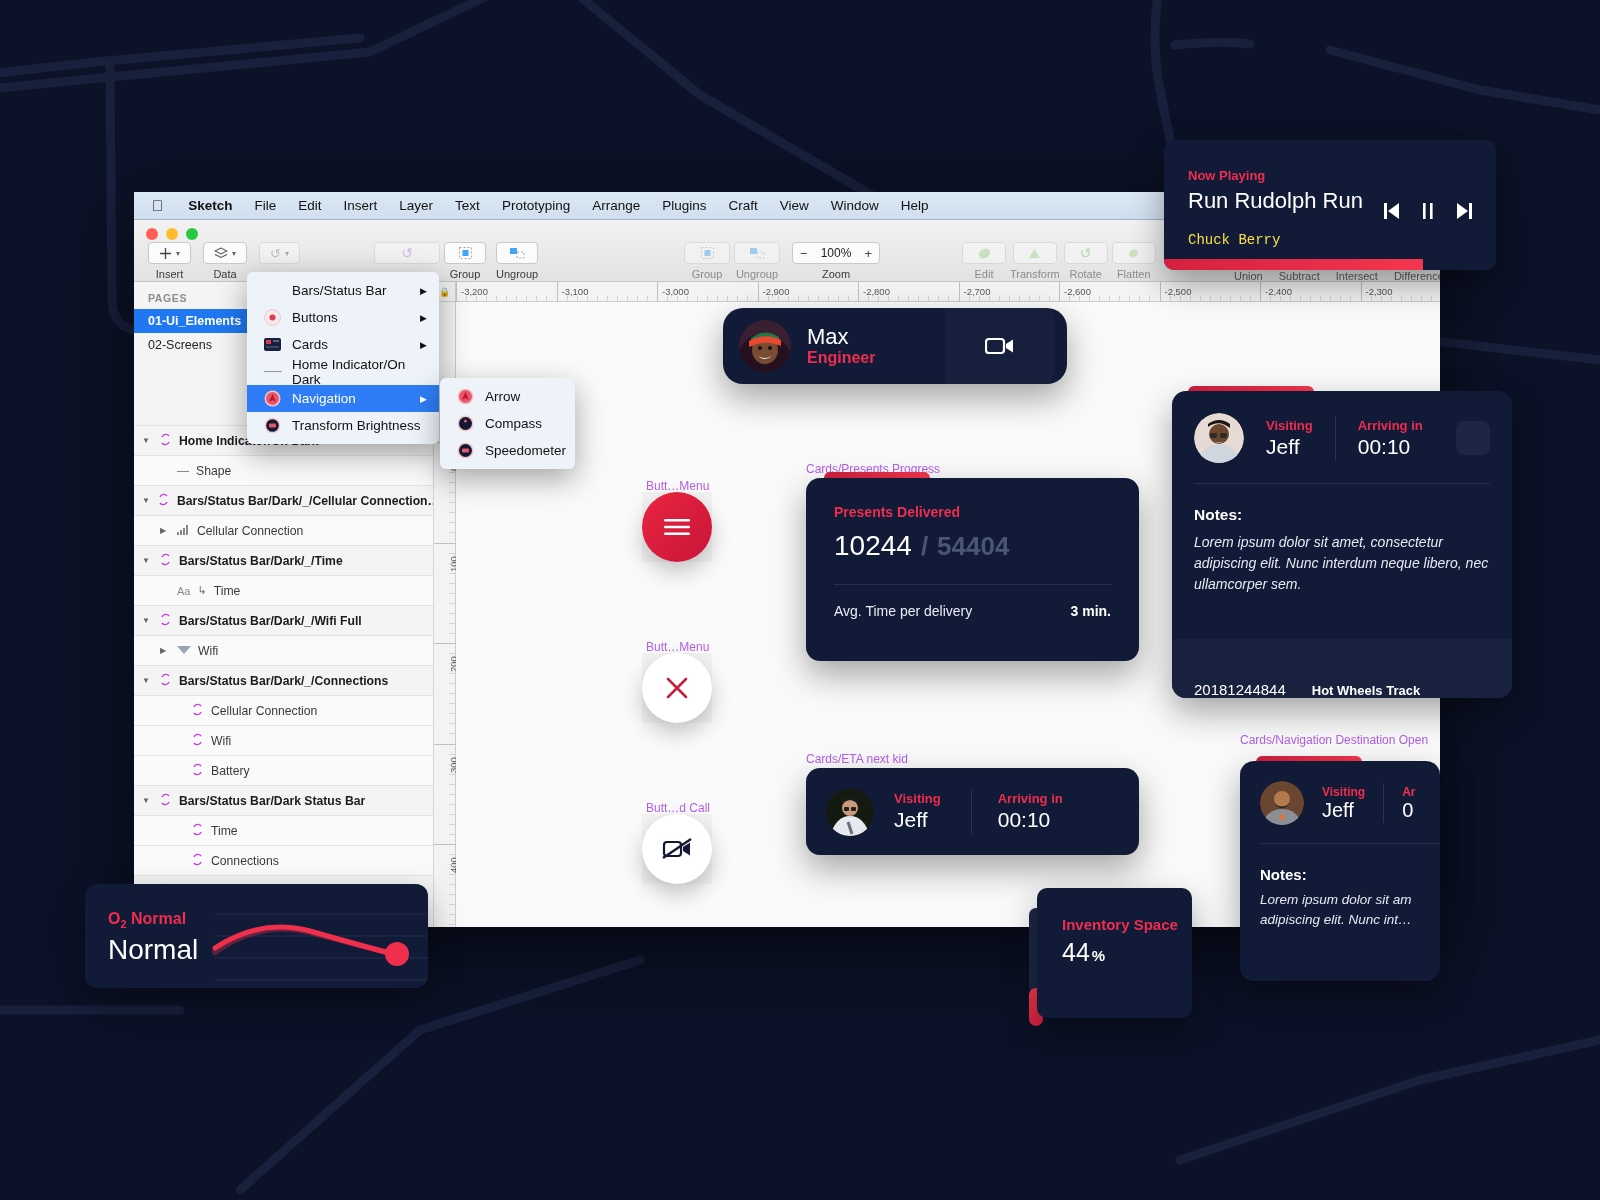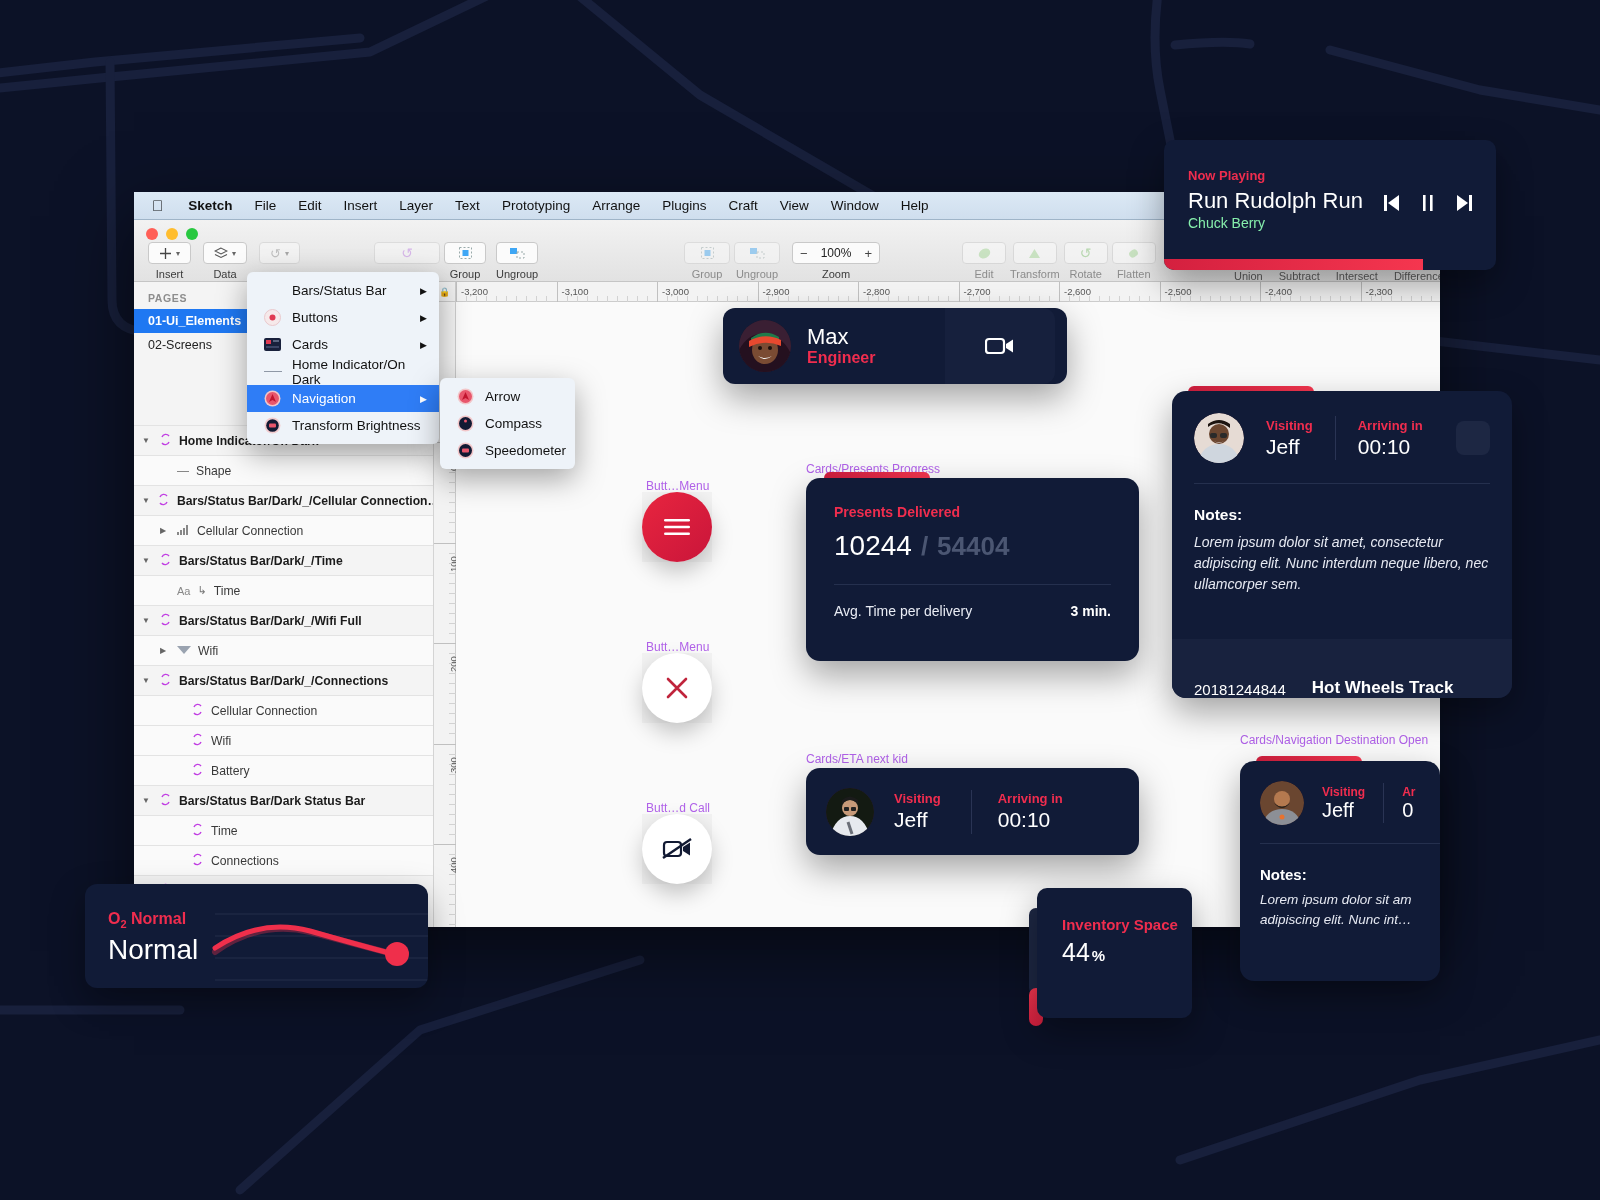--- a/index.html
+++ b/index.html
@@ -603,21 +603,21 @@
           <div class="rvtick minor" style="top: 592px;"></div>
           <div class="rvtick minor" style="top: 602px;"></div>
           <div class="rvtick minor" style="top: 612px;"></div>
           <div class="rvtick minor" style="top: 622px;"></div>
         </div>
       <div class="cboard"></div>
     </div>
   </div>
 </div>
 
-<div class="card" style="left:723px;top:308px;width:344px;height:76px;border-radius:12px;z-index:20;display:flex;align-items:center;padding:0 12px 0 16px;">
+<div class="card" style="left:723px;top:308px;width:344px;height:76px;border-radius:20px;z-index:20;display:flex;align-items:center;padding:0 12px 0 16px;">
   <div class="avatar" style="width:52px;height:52px;">
     <svg width="52" height="52" viewBox="0 0 52 52">
       <circle cx="26" cy="26" r="26" fill="#3a1f33"></circle>
       <path d="M0 30 Q10 12 26 14 Q44 16 52 34 L52 52 L0 52Z" fill="#24101f"></path>
       <ellipse cx="26" cy="30" rx="13" ry="14" fill="#7a4b33"></ellipse>
       <path d="M12 18 Q26 8 40 17 L40 22 Q26 14 12 23Z" fill="#1f7a4a"></path>
       <path d="M10 21 Q26 12 42 20 L42 26 Q26 19 10 27Z" fill="#e8492f"></path>
       <circle cx="21" cy="28" r="2" fill="#1a0f0c"></circle>
         <circle cx="31" cy="28" r="2" fill="#1a0f0c"></circle>
       <path d="M19 36 Q26 42 33 36 Q26 40 19 36Z" fill="#f4f4f4"></path>
@@ -772,31 +772,31 @@
       </div>
       <div style="margin-left:auto;width:34px;height:34px;border-radius:8px;background:#1d2743;"></div>
     </div>
     <div style="margin:20px 22px 0;border-top:1px solid #25304e;"></div>
     <div style="padding:22px 22px 0;">
       <div style="font-size:15.5px;font-weight:bold;">Notes:</div>
       <div style="margin-top:8px;font-size:14px;font-style:italic;line-height:1.5;color:#e6e9f2;">Lorem ipsum dolor sit amet, consectetur adipiscing elit. Nunc interdum neque libero, nec ullamcorper sem.</div>
     </div>
     <div style="position:absolute;left:0;right:0;bottom:0;height:59px;background:#18223e;display:flex;align-items:flex-end;padding:0 22px;">
       <span style="font-size:15px;">20181244844</span>
-      <span style="margin-left:26px;font-size:17px;font-weight:bold;">Hot Wheels Track</span>
+      <span style="margin-left:26px;font-size:13px;font-weight:bold;">Hot Wheels Track</span>
     </div>
   </div>
 </div>
 
 <div class="card" style="left:1164px;top:140px;width:332px;height:130px;border-radius:10px;z-index:30;overflow:hidden;padding:28px 24px 0;">
   <div class="kicker" style="font-size:13px;">Now Playing</div>
   <div style="display:flex;align-items:center;margin-top:5px;">
     <div>
       <div class="bigval" style="font-size:22px;">Run Rudolph Run</div>
-      <div style="font-size:14px;margin-top:1px;color:#86efac;">Chuck Berry</div>
+      <div style="font-size:14px;margin-top:18px;color:#fde047;font-family:Liberation Mono, monospace;">Chuck Berry</div>
     </div>
     <div style="margin-left:auto;display:flex;align-items:center;gap:22px;margin-bottom:14px;">
       <svg width="16" height="18" viewBox="0 0 16 18">
         <rect x="0" y="1" width="3" height="16" fill="#fff"></rect>
           <path d="M15 1 L15 17 L4 9Z" fill="#fff"></path>
       </svg>
       <svg width="12" height="18" viewBox="0 0 12 18">
         <rect x="1" y="1" width="2.6" height="16" fill="#fff"></rect>
           <rect x="8" y="1" width="2.6" height="16" fill="#fff"></rect>
       </svg>

